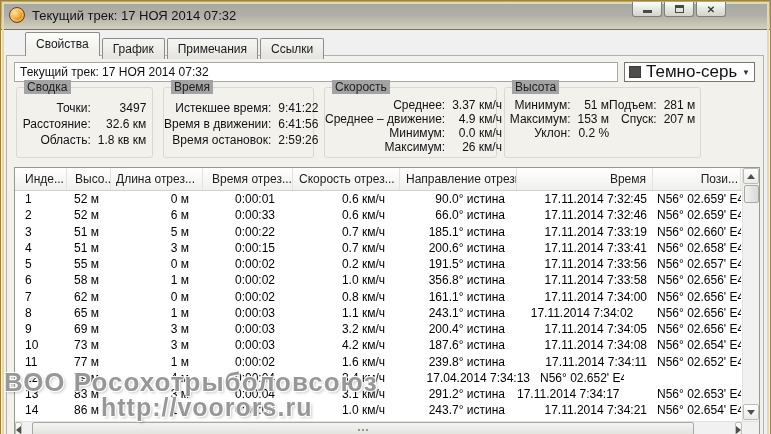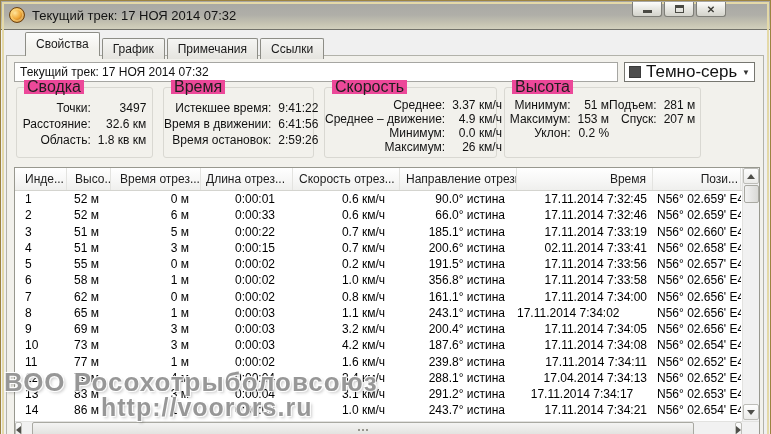--- a/index.html
+++ b/index.html
@@ -44,22 +44,22 @@
     border:1px solid #a6a6a2; background:#fff; font-family:"Liberation Sans",sans-serif;
     font-size:12px; color:#111; padding:0 5px; }
   .combo { position:absolute; left:617px; top:6px; width:131px; height:20px;
     background:#fff; border:1px solid #767670; display:flex; align-items:center; padding-left:4px; cursor:default; }
   .swatch { width:12px; height:12px; border:1px solid #3a3a3a; margin-right:5px; flex:0 0 auto; }
   .combo-label { font-size:17px; color:#111; flex:1 1 auto; white-space:nowrap; overflow:hidden; }
   .combo-arrow { flex:0 0 16px; text-align:center; font-size:8px; color:#333; }
 
   
   .group { position:absolute; top:31px; height:71px; border:1px solid #d9d8d2; border-radius:3px; }
-  .gtitle { position:absolute; top:-8px; left:7px; background:#ec4899; padding:0 3px;
-    font-size:16px; color:#1e1e1e; line-height:14px; }
+  .gtitle { position:absolute; top:-8px; left:7px; background:#a3a3a3; padding:0 3px;
+    font-size:12px; color:#1e1e1e; line-height:14px; }
   .grows { display:table; margin:12px auto 0 auto; }
   .grow { display:table-row; }
   .glabel, .gvalue { display:table-cell; text-align:right; font-size:12px;
     line-height:16px; color:#111; white-space:nowrap; }
   .gvalue { padding-left:7px; }
   .g4 .grows { margin-top:10px; }
   .g4 .glabel, .g4 .gvalue { line-height:14px; }
   #group-summary  { left:9px;   width:137px; }
   #group-time     { left:156px; width:151px; }
   #group-speed    { left:317px; width:173px; }
@@ -225,22 +225,22 @@
           </div>
         </div>
     </div>
 
     <div class="lv">
       <div class="lv-top">
         <div class="lv-main">
           <div class="lv-head" id="lv-head">
               <div class="hcell" style="width: 52px; text-align: left; padding-left: 10px;">Инде...</div>
               <div class="hcell" style="width: 44px; text-align: left; padding-left: 8px;">Высо...</div>
+              <div class="hcell" style="width: 92px; text-align: left; padding-left: 5px;">Длина отрез...</div>
               <div class="hcell" style="width: 90px; text-align: left; padding-left: 9px;">Время отрез...</div>
-              <div class="hcell" style="width: 92px; text-align: left; padding-left: 5px;">Длина отрез...</div>
               <div class="hcell" style="width: 107px; text-align: left; padding-left: 6px;">Скорость отрез...</div>
               <div class="hcell" style="width: 117px; text-align: left; padding-left: 6px;">Направление отрезка</div>
               <div class="hcell" style="width: 136px; text-align: right; padding-right: 6px;">Время</div>
               <div class="hcell" style="width: 88px; text-align: right; padding-right: 2px;">Пози...</div>
             </div>
           <div class="lv-rows" id="lv-rows">
               <div class="lrow">
                 <div class="lcell" style="width: 52px; text-align: left; padding-left: 10px;">1</div>
                 <div class="lcell" style="width: 44px; text-align: right; padding-right: 12px;">52 м</div>
                 <div class="lcell" style="width: 92px; text-align: right; padding-right: 14px;">0 м</div>
@@ -270,21 +270,21 @@
                 <div class="lcell" style="width: 136px; text-align: right; padding-right: 6px;">17.11.2014 7:33:19</div>
                 <div class="lcell" style="width: 88px; text-align: left; padding-left: 4px;">N56° 02.660' E41° 21.</div>
               </div>
               <div class="lrow">
                 <div class="lcell" style="width: 52px; text-align: left; padding-left: 10px;">4</div>
                 <div class="lcell" style="width: 44px; text-align: right; padding-right: 12px;">51 м</div>
                 <div class="lcell" style="width: 92px; text-align: right; padding-right: 14px;">3 м</div>
                 <div class="lcell" style="width: 90px; text-align: right; padding-right: 18px;">0:00:15</div>
                 <div class="lcell" style="width: 107px; text-align: right; padding-right: 15px;">0.7 км/ч</div>
                 <div class="lcell" style="width: 117px; text-align: right; padding-right: 12px;">200.6° истина</div>
-                <div class="lcell" style="width: 136px; text-align: right; padding-right: 6px;">02.11.2014 7:33:41</div>
+                <div class="lcell" style="width: 136px; text-align: right; padding-right: 6px;">17.11.2014 7:33:41</div>
                 <div class="lcell" style="width: 88px; text-align: left; padding-left: 4px;">N56° 02.658' E41° 21.</div>
               </div>
               <div class="lrow">
                 <div class="lcell" style="width: 52px; text-align: left; padding-left: 10px;">5</div>
                 <div class="lcell" style="width: 44px; text-align: right; padding-right: 12px;">55 м</div>
                 <div class="lcell" style="width: 92px; text-align: right; padding-right: 14px;">0 м</div>
                 <div class="lcell" style="width: 90px; text-align: right; padding-right: 18px;">0:00:02</div>
                 <div class="lcell" style="width: 107px; text-align: right; padding-right: 15px;">0.2 км/ч</div>
                 <div class="lcell" style="width: 117px; text-align: right; padding-right: 12px;">191.5° истина</div>
                 <div class="lcell" style="width: 136px; text-align: right; padding-right: 6px;">17.11.2014 7:33:56</div>
@@ -310,21 +310,21 @@
                 <div class="lcell" style="width: 136px; text-align: right; padding-right: 6px;">17.11.2014 7:34:00</div>
                 <div class="lcell" style="width: 88px; text-align: left; padding-left: 4px;">N56° 02.656' E41° 21.</div>
               </div>
               <div class="lrow">
                 <div class="lcell" style="width: 52px; text-align: left; padding-left: 10px;">8</div>
                 <div class="lcell" style="width: 44px; text-align: right; padding-right: 12px;">65 м</div>
                 <div class="lcell" style="width: 92px; text-align: right; padding-right: 14px;">1 м</div>
                 <div class="lcell" style="width: 90px; text-align: right; padding-right: 18px;">0:00:03</div>
                 <div class="lcell" style="width: 107px; text-align: right; padding-right: 15px;">1.1 км/ч</div>
                 <div class="lcell" style="width: 117px; text-align: right; padding-right: 12px;">243.1° истина</div>
-                <div class="lcell" style="width: 136px; text-align: left; padding-right: 6px;">17.11.2014 7:34:02</div>
+                <div class="lcell" style="width: 136px; text-align: center; padding-right: 6px;">17.11.2014 7:34:02</div>
                 <div class="lcell" style="width: 88px; text-align: left; padding-left: 4px;">N56° 02.656' E41° 21.</div>
               </div>
               <div class="lrow">
                 <div class="lcell" style="width: 52px; text-align: left; padding-left: 10px;">9</div>
                 <div class="lcell" style="width: 44px; text-align: right; padding-right: 12px;">69 м</div>
                 <div class="lcell" style="width: 92px; text-align: right; padding-right: 14px;">3 м</div>
                 <div class="lcell" style="width: 90px; text-align: right; padding-right: 18px;">0:00:03</div>
                 <div class="lcell" style="width: 107px; text-align: right; padding-right: 15px;">3.2 км/ч</div>
                 <div class="lcell" style="width: 117px; text-align: right; padding-right: 12px;">200.4° истина</div>
                 <div class="lcell" style="width: 136px; text-align: right; padding-right: 6px;">17.11.2014 7:34:05</div>
@@ -349,32 +349,31 @@
                 <div class="lcell" style="width: 117px; text-align: right; padding-right: 12px;">239.8° истина</div>
                 <div class="lcell" style="width: 136px; text-align: right; padding-right: 6px;">17.11.2014 7:34:11</div>
                 <div class="lcell" style="width: 88px; text-align: left; padding-left: 4px;">N56° 02.652' E41° 21.</div>
               </div>
               <div class="lrow">
                 <div class="lcell" style="width: 52px; text-align: left; padding-left: 10px;">12</div>
                 <div class="lcell" style="width: 44px; text-align: right; padding-right: 12px;">79 м</div>
                 <div class="lcell" style="width: 92px; text-align: right; padding-right: 14px;">4 м</div>
                 <div class="lcell" style="width: 90px; text-align: right; padding-right: 18px;">0:00:04</div>
                 <div class="lcell" style="width: 107px; text-align: right; padding-right: 15px;">3.4 км/ч</div>
-                <div class="lcell" style="width: 117px; text-align: right; padding-right: 12px;">288.1° истина</div>
                 <div class="lcell" style="width: 136px; text-align: right; padding-right: 6px;">17.04.2014 7:34:13</div>
                 <div class="lcell" style="width: 88px; text-align: left; padding-left: 4px;">N56° 02.652' E41° 21.</div>
               </div>
               <div class="lrow">
                 <div class="lcell" style="width: 52px; text-align: left; padding-left: 10px;">13</div>
                 <div class="lcell" style="width: 44px; text-align: right; padding-right: 12px;">83 м</div>
                 <div class="lcell" style="width: 92px; text-align: right; padding-right: 14px;">3 м</div>
                 <div class="lcell" style="width: 90px; text-align: right; padding-right: 18px;">0:00:04</div>
                 <div class="lcell" style="width: 107px; text-align: right; padding-right: 15px;">3.1 км/ч</div>
                 <div class="lcell" style="width: 117px; text-align: right; padding-right: 12px;">291.2° истина</div>
-                <div class="lcell" style="width: 136px; text-align: center; padding-right: 6px;">17.11.2014 7:34:17</div>
+                <div class="lcell" style="width: 136px; text-align: left; padding-right: 6px;">17.11.2014 7:34:17</div>
                 <div class="lcell" style="width: 88px; text-align: left; padding-left: 4px;">N56° 02.653' E41° 21.</div>
               </div>
               <div class="lrow">
                 <div class="lcell" style="width: 52px; text-align: left; padding-left: 10px;">14</div>
                 <div class="lcell" style="width: 44px; text-align: right; padding-right: 12px;">86 м</div>
                 <div class="lcell" style="width: 92px; text-align: right; padding-right: 14px;">1 м</div>
                 <div class="lcell" style="width: 90px; text-align: right; padding-right: 18px;">0:00:02</div>
                 <div class="lcell" style="width: 107px; text-align: right; padding-right: 15px;">1.0 км/ч</div>
                 <div class="lcell" style="width: 117px; text-align: right; padding-right: 12px;">243.7° истина</div>
                 <div class="lcell" style="width: 136px; text-align: right; padding-right: 6px;">17.11.2014 7:34:21</div>

